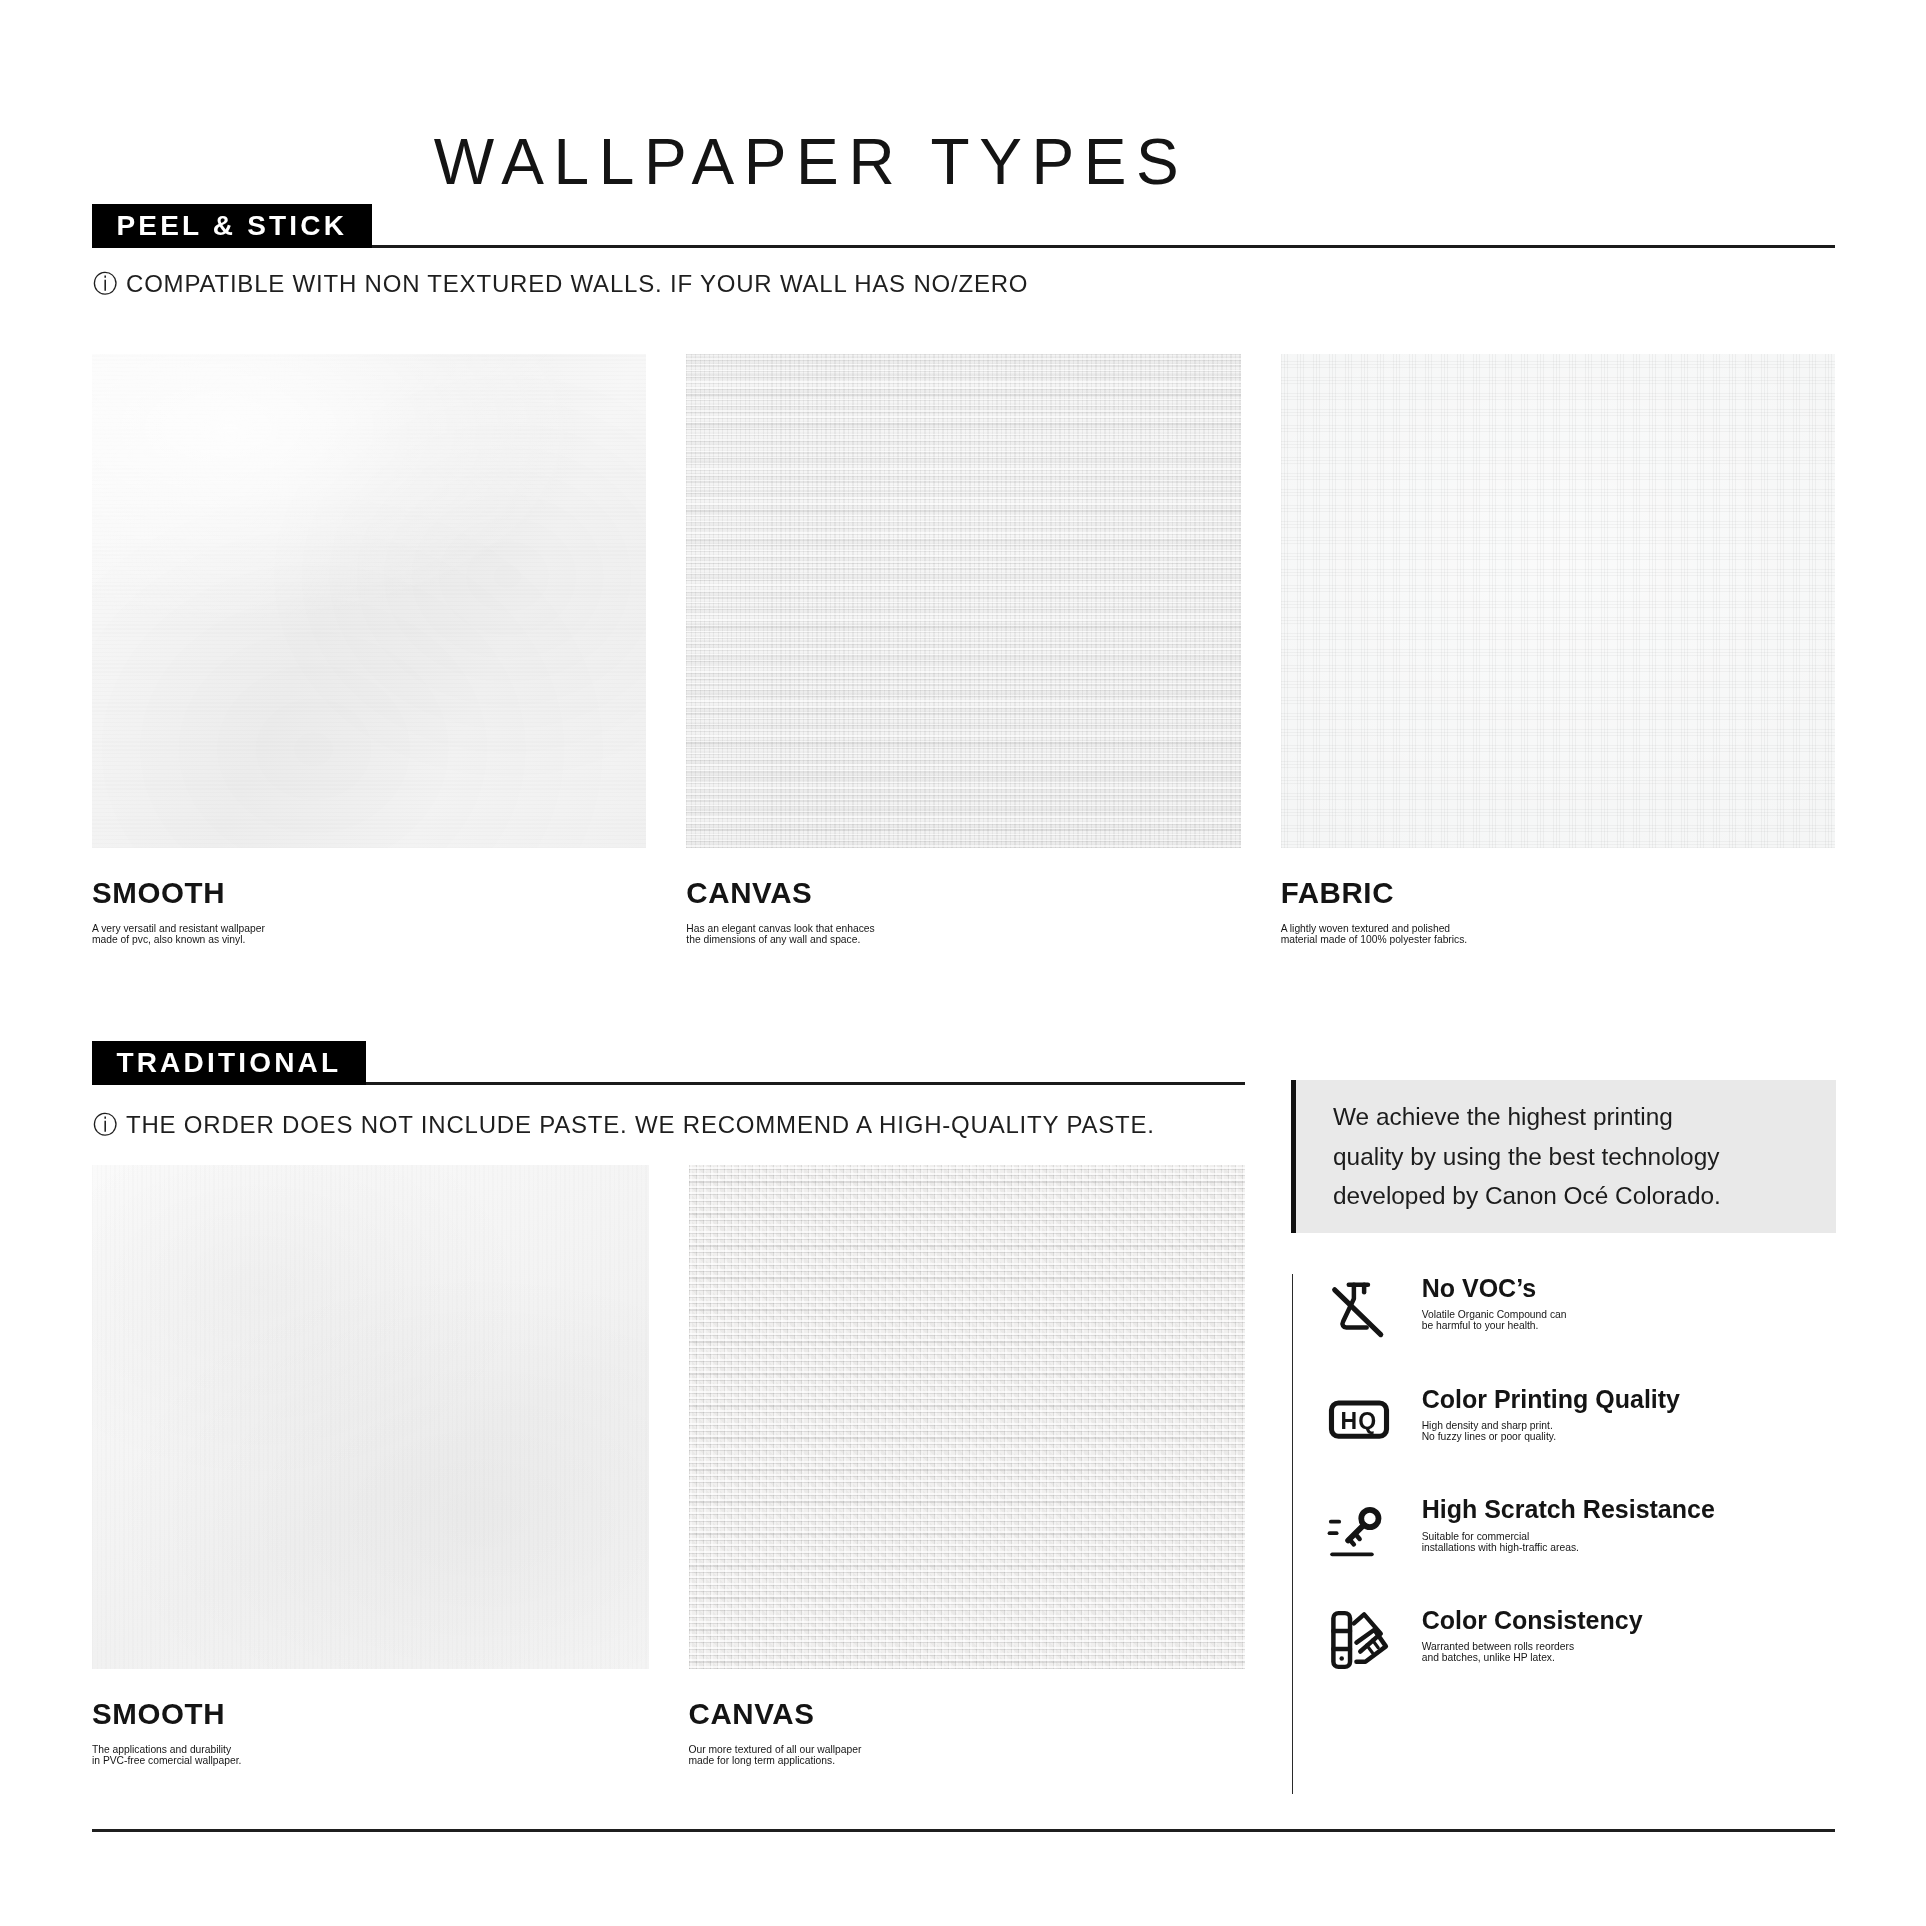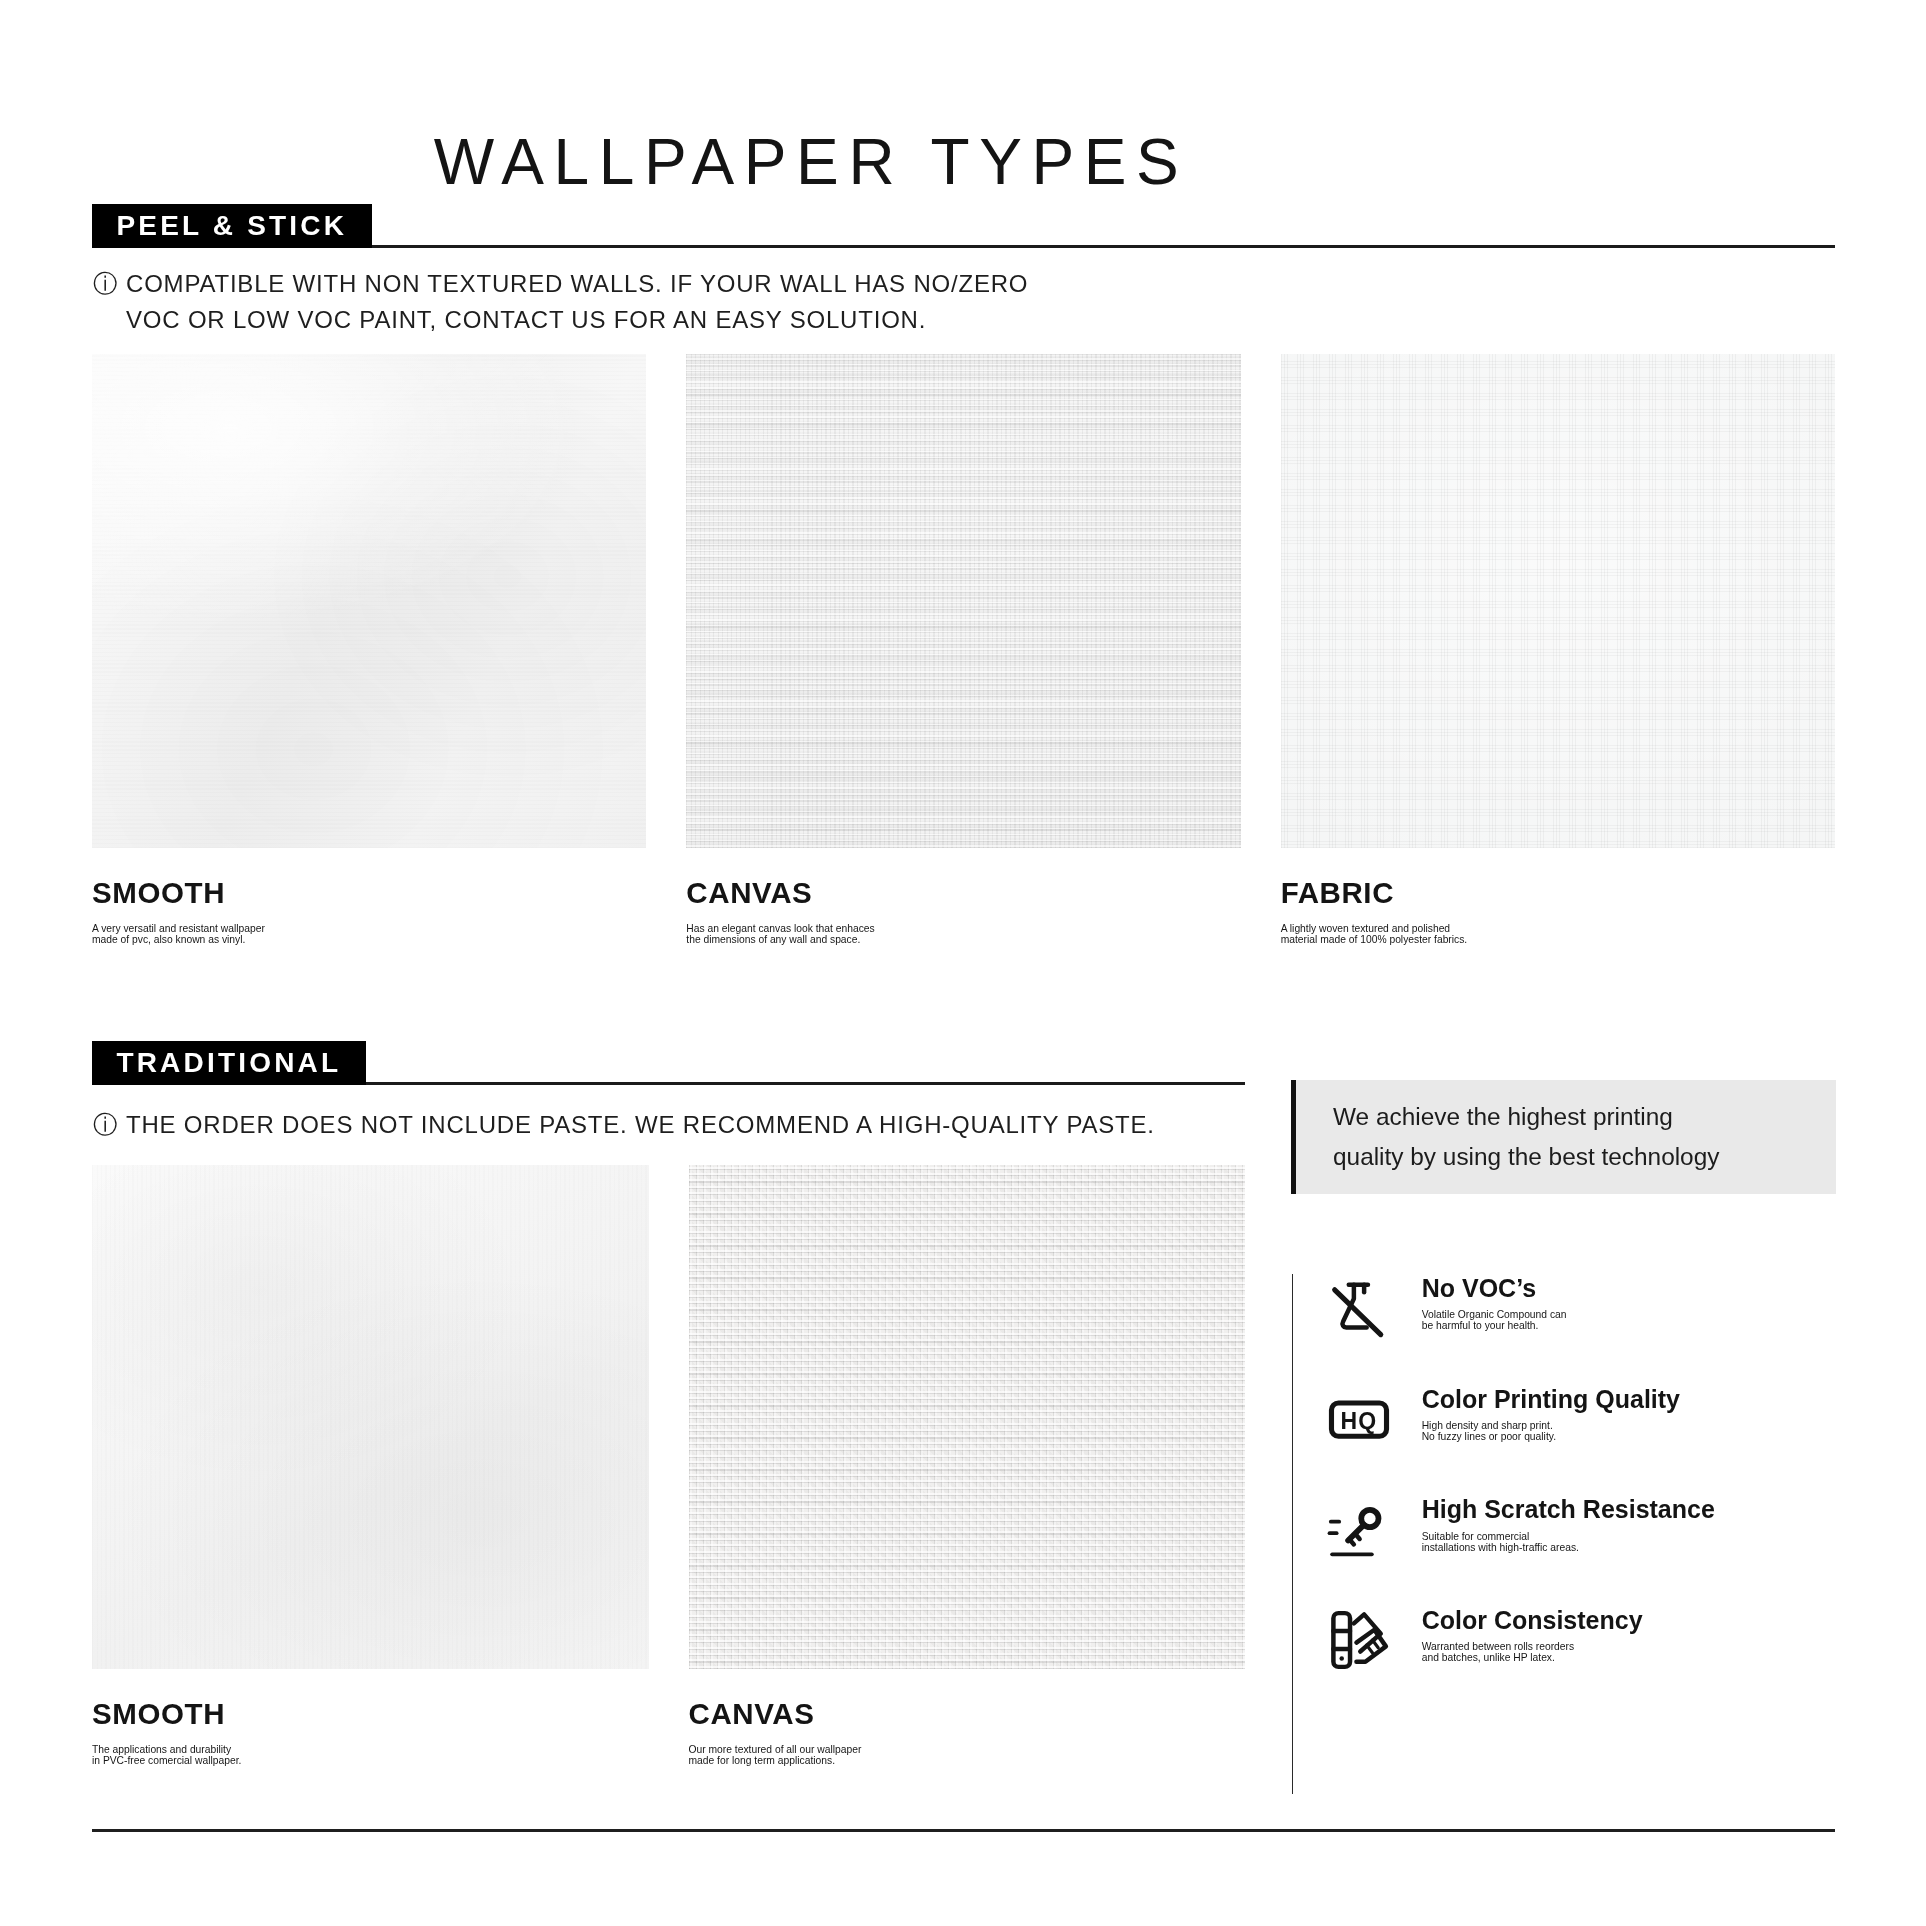--- a/index.html
+++ b/index.html
@@ -109,21 +109,20 @@
   <h1 class="title">WALLPAPER TYPES</h1>
 
   <div class="section-header sh1">
     <div class="badge">PEEL &amp; STICK</div>
   </div>
 
   <div class="info info1">
     <span class="info-icon">ⓘ</span>
     <div class="info-lines">
       <div>COMPATIBLE WITH NON TEXTURED WALLS. IF YOUR WALL HAS NO/ZERO</div>
-      <div>VOC OR LOW VOC PAINT, CONTACT US FOR AN EASY SOLUTION.</div>
     </div>
   </div>
 
   <div class="row row1">
     <div class="card">
       <div class="swatch tex-smooth1"></div>
       <h3>SMOOTH</h3>
       <p>
         </p>
         <div>A very versatil and resistant wallpaper</div>
@@ -157,20 +156,21 @@
   <div class="info info2">
     <span class="info-icon">ⓘ</span>
     <div class="info-lines">
       <div>THE ORDER DOES NOT INCLUDE PASTE. WE RECOMMEND A HIGH-QUALITY PASTE.</div>
     </div>
   </div>
 
   <div class="gray-box">
     <div>We achieve the highest printing</div>
     <div>quality by using the best technology</div>
+    <div>developed by Canon Océ Colorado.</div>
   </div>
 
   <div class="row row2">
     <div class="card">
       <div class="swatch tex-smooth2"></div>
       <h3>SMOOTH</h3>
       <p>
         </p>
         <div>The applications and durability</div>
         <div>in PVC-free comercial wallpaper.</div>

